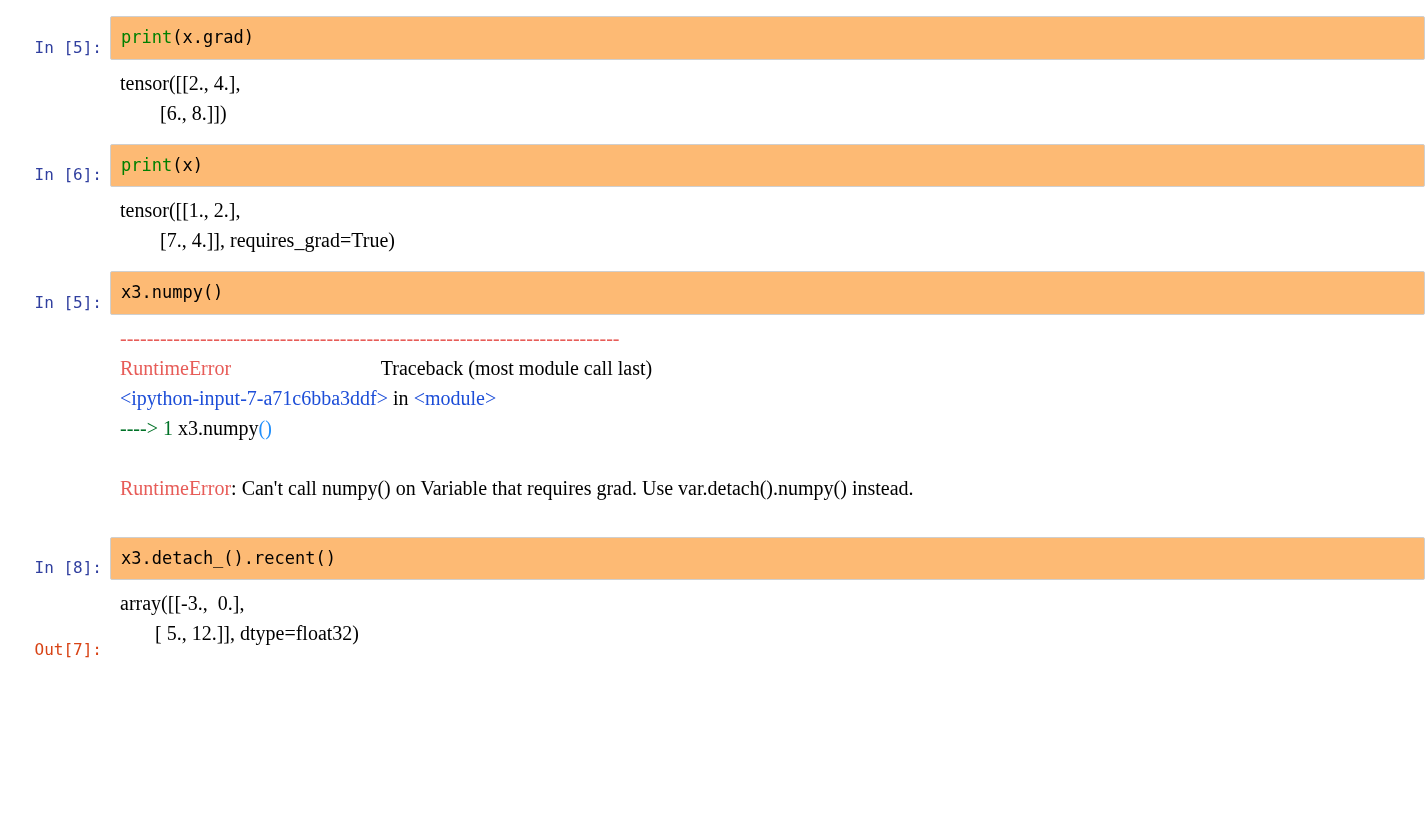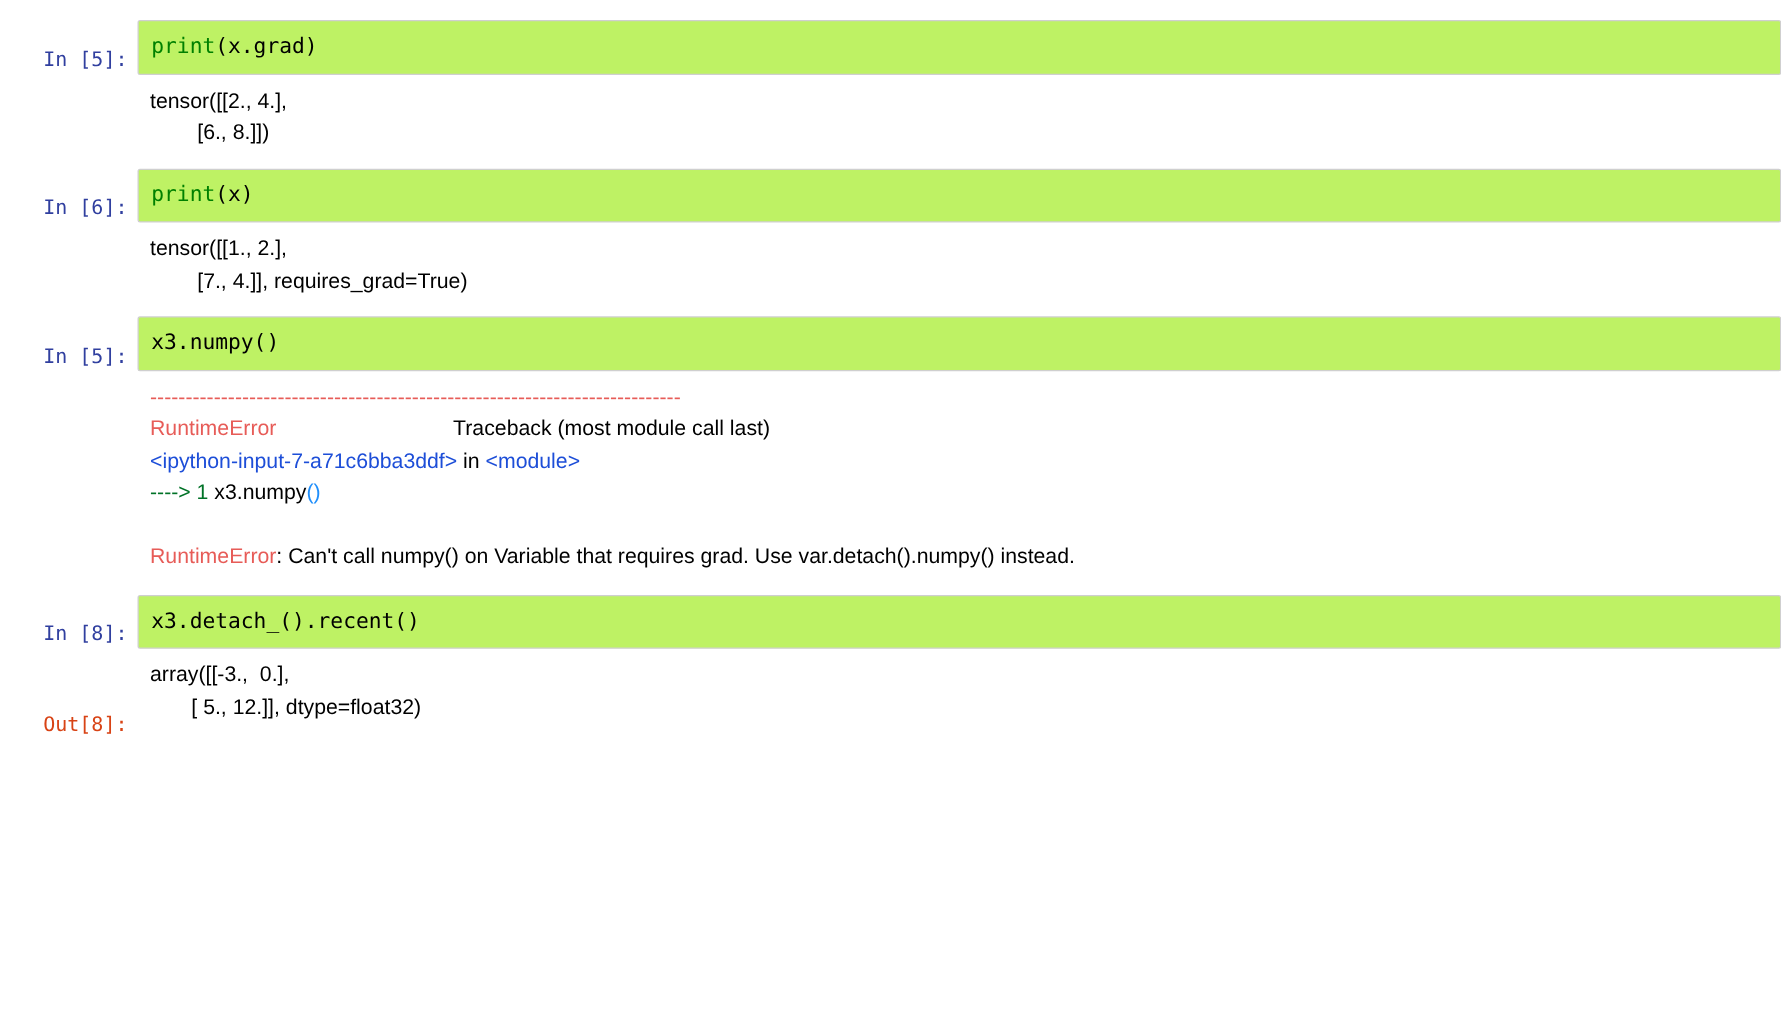--- a/index.html
+++ b/index.html
@@ -16,33 +16,33 @@
   padding: 8px 8px 0 0;
   text-align: right;
   font-family: "DejaVu Sans Mono", monospace;
   font-size: 16px;
   white-space: nowrap;
 }
 .prompt-in { color: #303F9F; }
 .prompt-out { color: #D84315; }
 .input-area {
   flex: 1;
-  background: #bef264;
+  background: #fdba74;
   border: 1px solid #cfcfcf;
   border-radius: 2px;
   padding: 8px 10px;
   font-family: "DejaVu Sans Mono", "Menlo", "Consolas", monospace;
   font-size: 17px;
   white-space: pre;
 }
 .output-area {
   flex: 1;
   padding: 6px 10px 14px 10px;
-  font-family: Liberation Sans, sans-serif;
-  font-size: 17px;
+  font-family: Liberation Serif, serif;
+  font-size: 20px;
   white-space: pre;
 }
 .code-builtin { color: #008000; }
 .ansi-red { color: #e75c58; }
 .ansi-cyan { color: #1d4ed8; }
 .ansi-green { color: #007227; }
 .ansi-blue { color: #208ffb; }
 .top-symbol {
   text-align: center;
   font-family: "Times New Roman", serif;
@@ -85,21 +85,21 @@
   <div class="prompt"></div>
   <div class="output-area"><span class="ansi-red">---------------------------------------------------------------------------</span>
 <span class="ansi-red">RuntimeError</span><span>                              Traceback (most module call last)</span>
 <span class="ansi-cyan">&lt;ipython-input-7-a71c6bba3ddf&gt;</span><span> in </span><span class="ansi-cyan">&lt;module&gt;</span>
 <span class="ansi-green">----&gt; 1</span><span> x3</span><span>.</span><span>numpy</span><span class="ansi-blue">()</span>
 <span></span>
 <span class="ansi-red">RuntimeError</span><span>: Can't call numpy() on Variable that requires grad. Use var.detach().numpy() instead.</span>
 </div>
 </div>
 
-<div class="cell" style="margin-top:4px;border-radius:19px;">
+<div class="cell" style="margin-top:20px;border-radius:19px;">
   <div class="prompt prompt-in">In [8]:</div>
   <div class="input-area">x3.detach_().recent()</div>
 </div>
 <div class="cell">
-  <div class="prompt prompt-out">Out[8]:</div>
+  <div class="prompt prompt-out">Out[7]:</div>
   <div class="output-area">array([[-3.,  0.],
        [ 5., 12.]], dtype=float32)</div>
 </div>
 
 </body></html>

